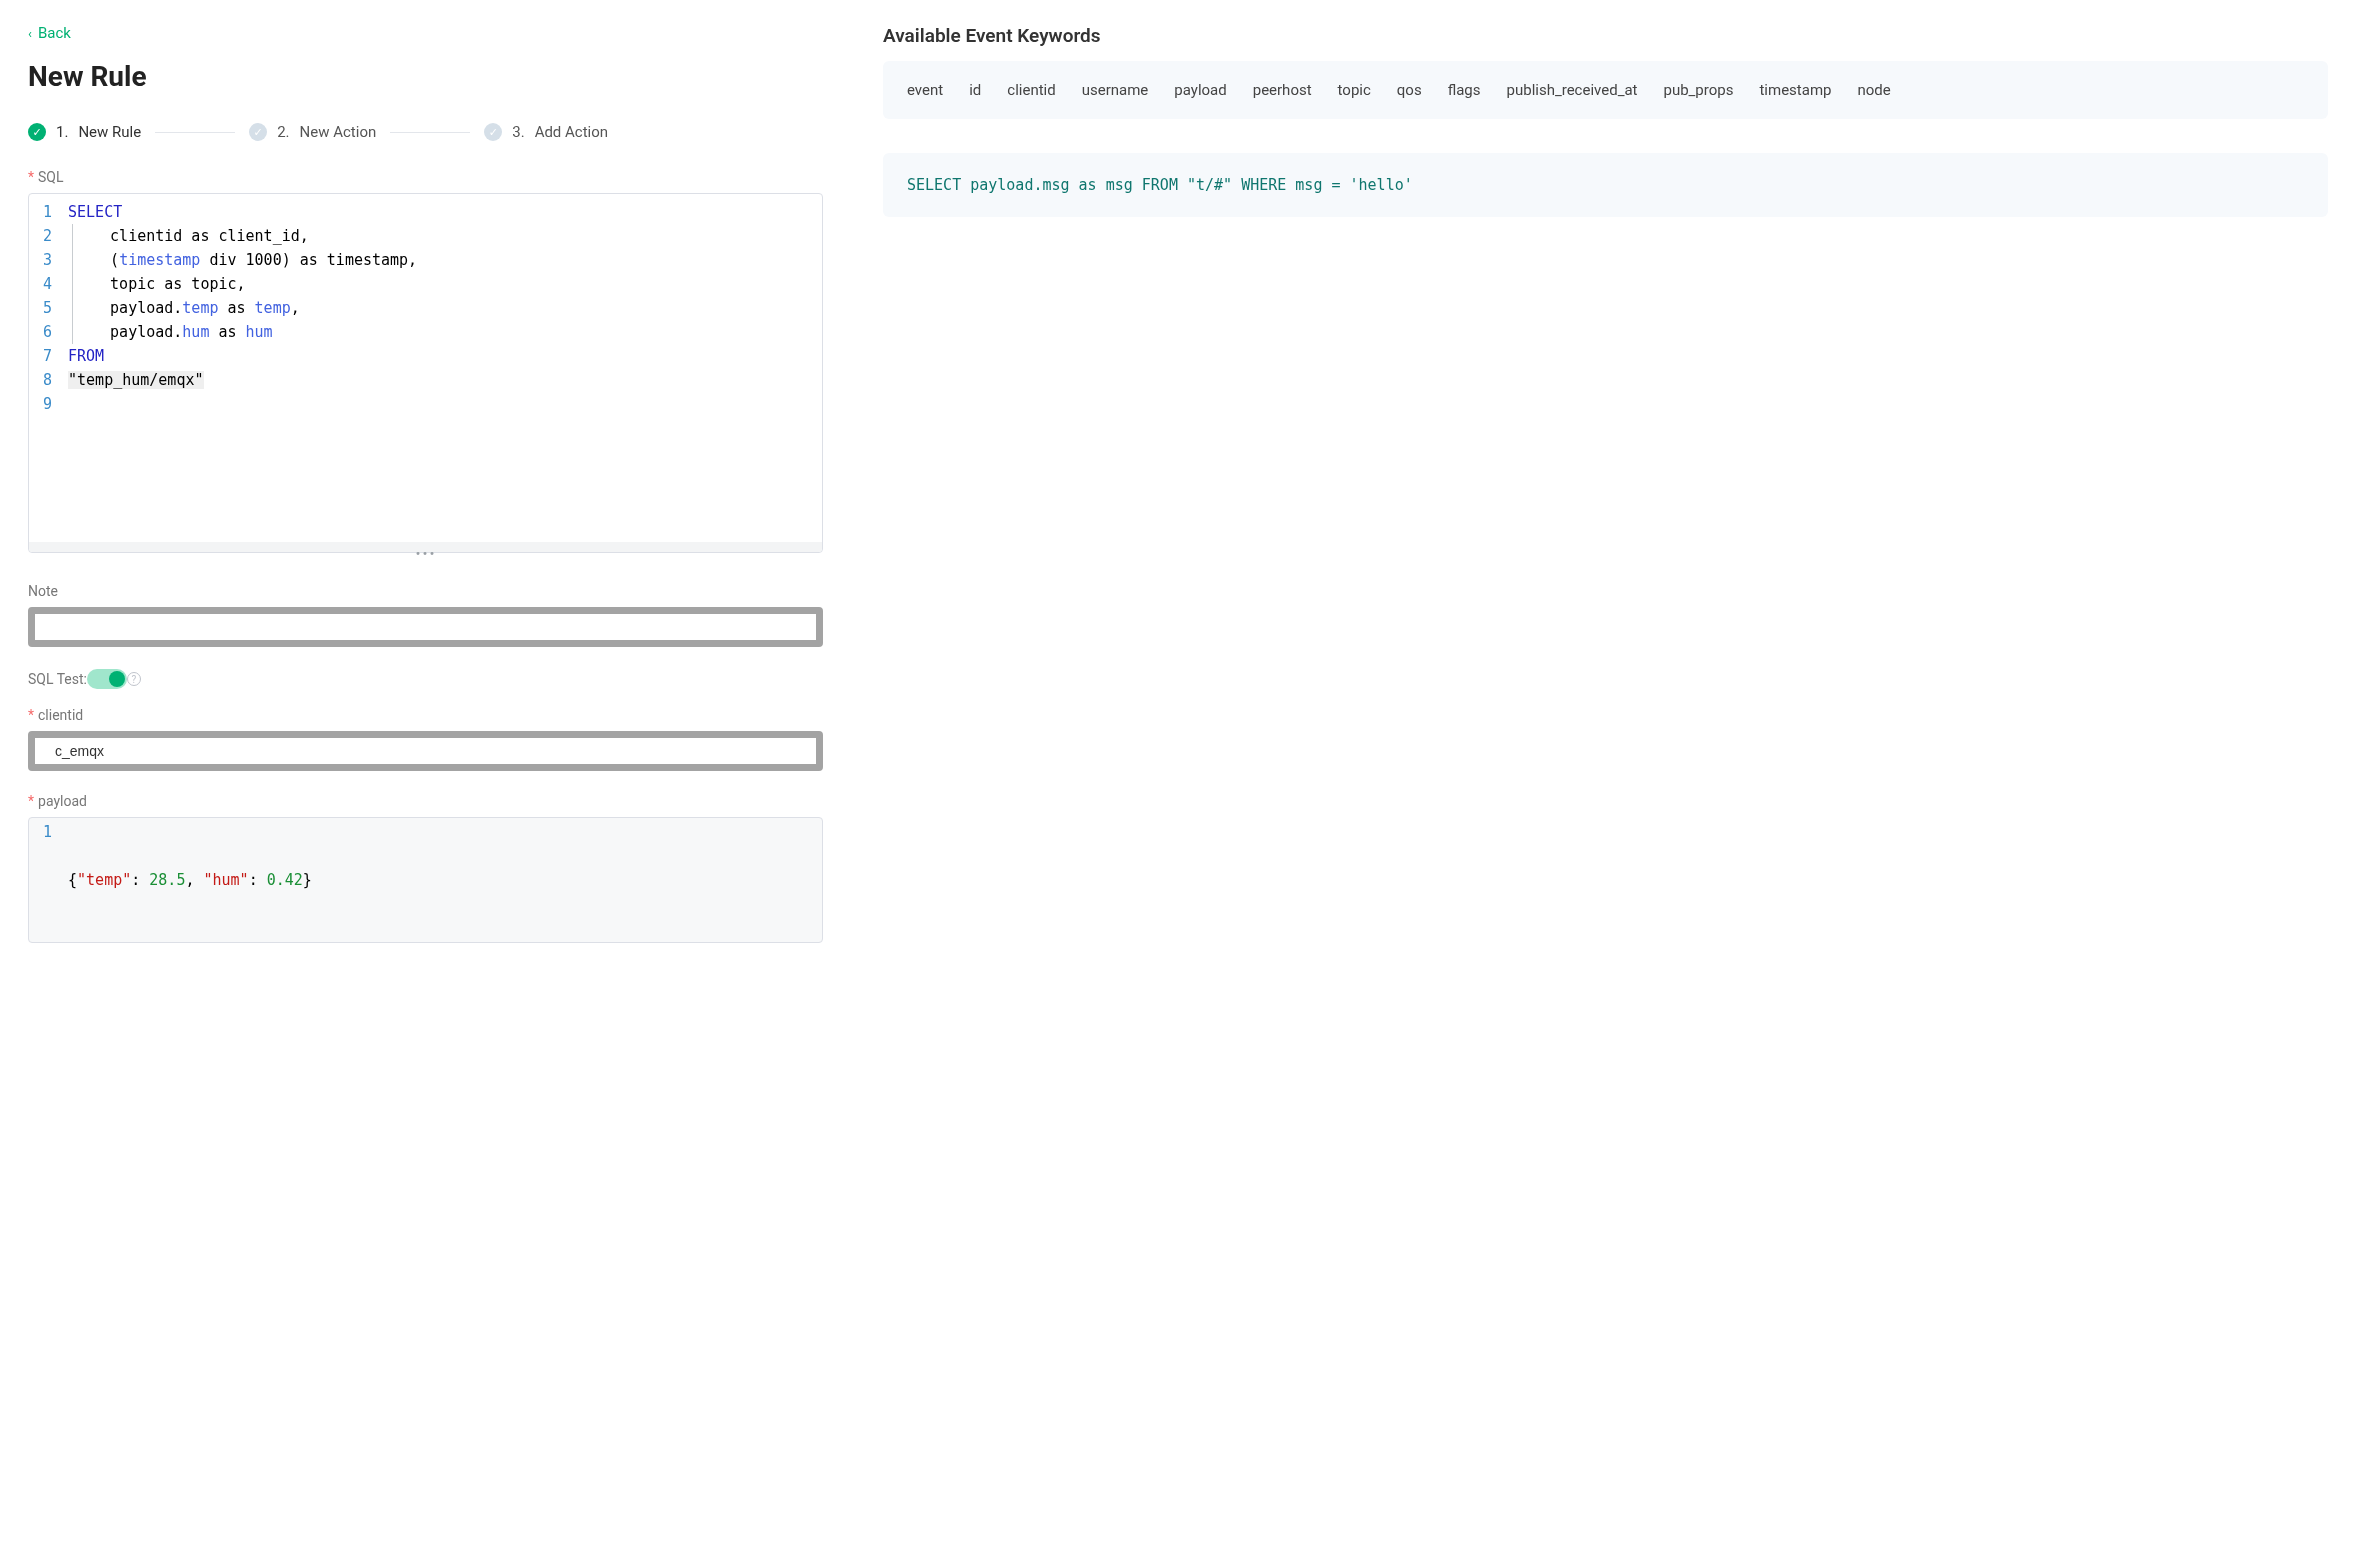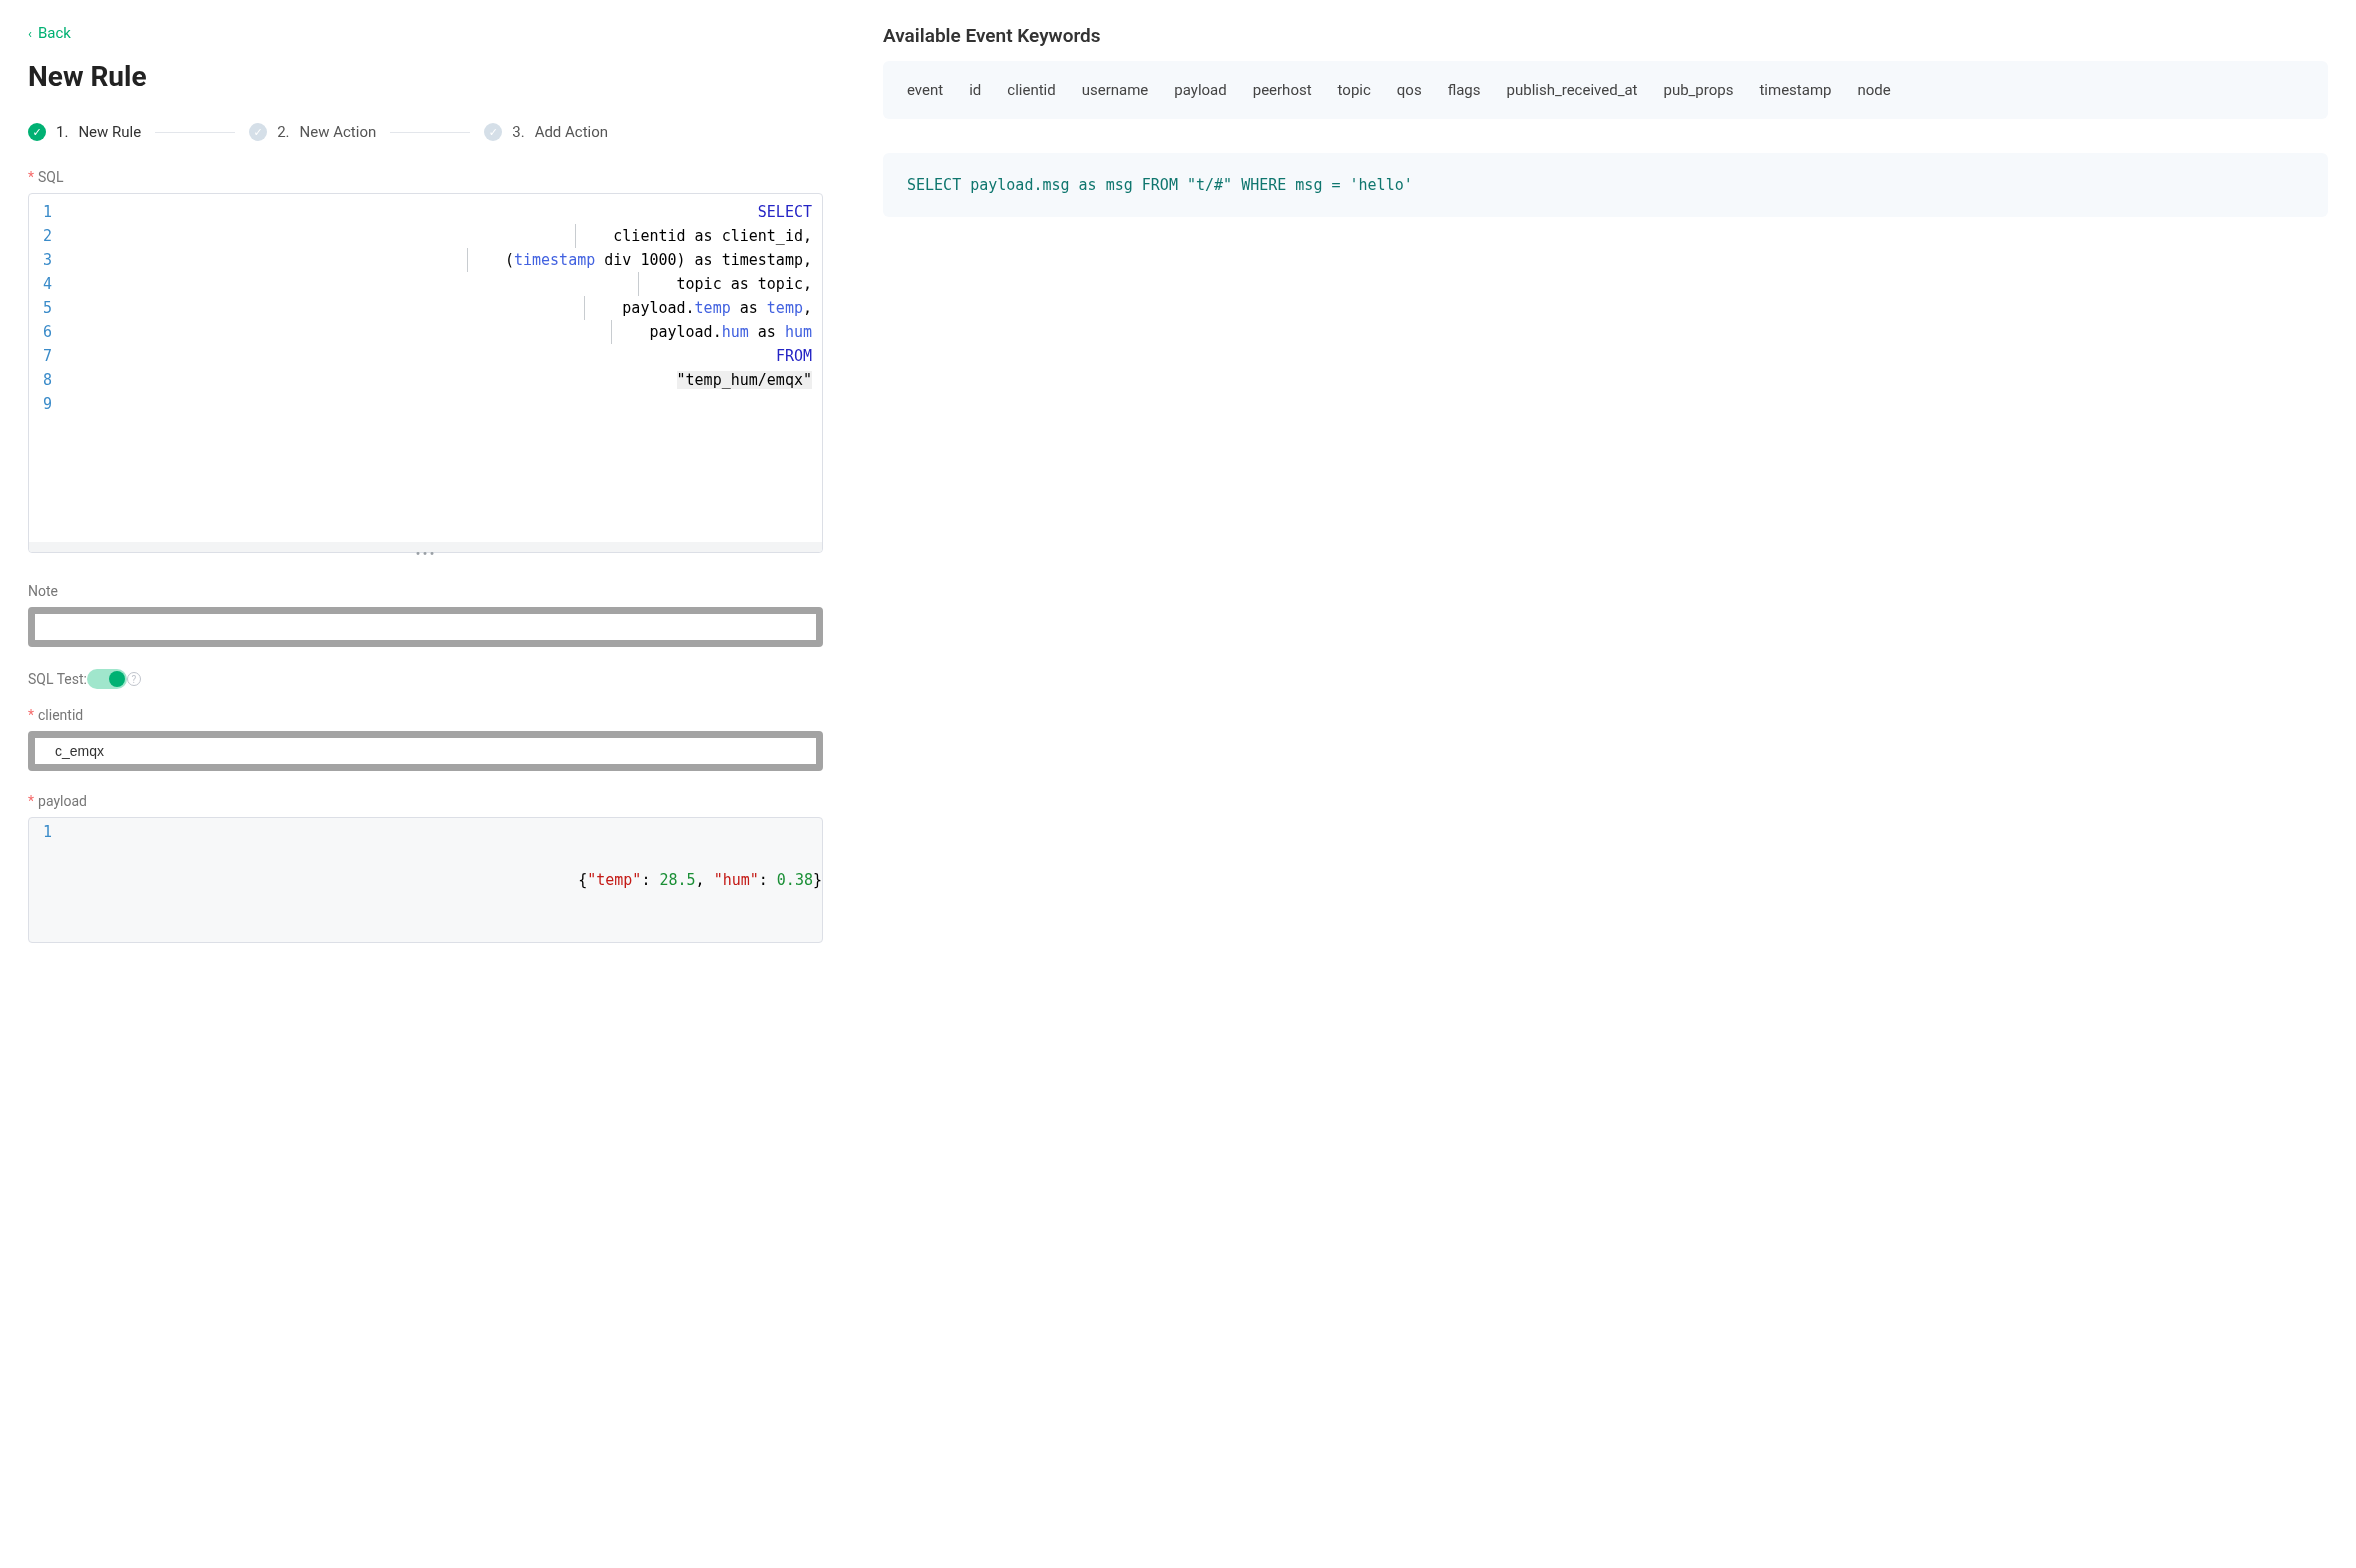--- a/index.html
+++ b/index.html
@@ -97,21 +97,20 @@
     text-align: right;
     color: #3a8bc9;
     user-select: none;
   }
   .gutter div { height: 24px; }
   .code-body {
     padding: 6px 10px 6px 0;
     flex: 1;
     white-space: pre;
     color: #000;
-    text-align: right;
   }
   .code-line { height: 24px; }
   .indent-guide {
     display: inline-block;
     width: 24px;
     border-left: 1px solid #c8ccd0;
     margin-left: 4px;
     padding-left: 4px;
     margin-right: -4px;
     height: 24px;
@@ -302,21 +301,21 @@
     <div style="height:22px"></div>
 
     <div class="label">
       <span class="req">*</span><span>payload</span>
     </div>
     <div class="payload-editor">
       <div class="gutter">
           <div>1</div>
         </div>
       <div class="code-body">
-        <div class="code-line"><span>{</span><span class="tok-jkey">"temp"</span><span>: </span><span class="tok-jnum">28.5</span><span>, </span><span class="tok-jkey">"hum"</span><span>: </span><span class="tok-jnum">0.38</span><span>}</span></div>
+        <div class="code-line"><span>{</span><span class="tok-jkey">"temp"</span><span>: </span><span class="tok-jnum">28.5</span><span>, </span><span class="tok-jkey">"hum"</span><span>: </span><span class="tok-jnum">0.42</span><span>}</span></div>
       </div>
     </div>
 
   </div>
 
   <div class="side-col">
     <h3>Available Event Keywords</h3>
     <div class="keywords-box" id="keywords-box">
         <span>event</span>
         <span>id</span>

